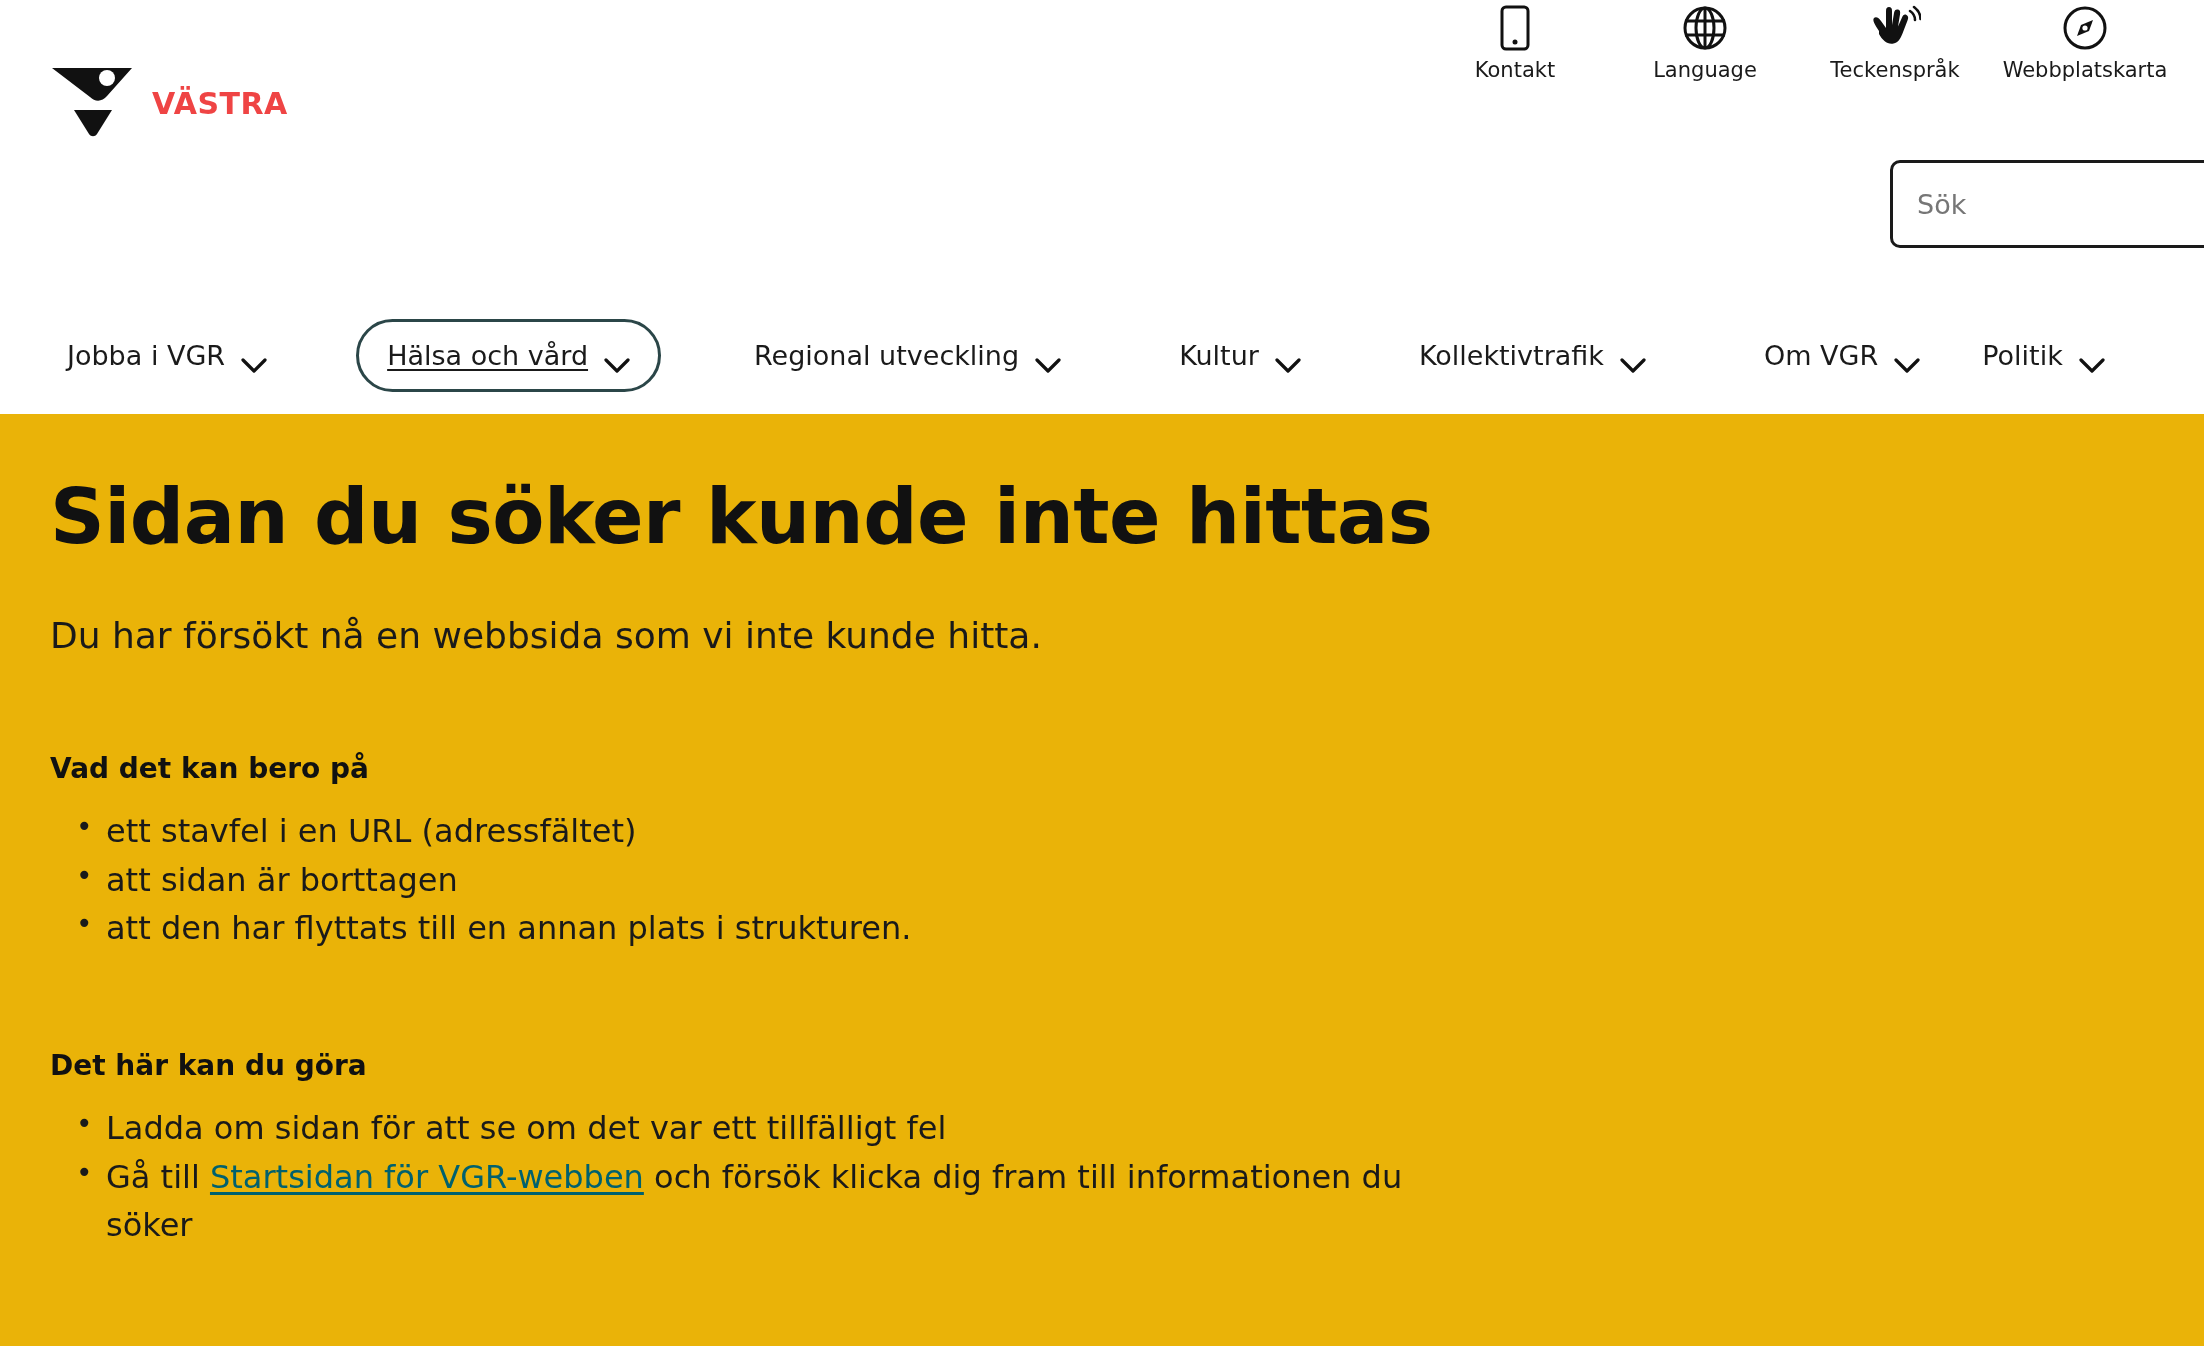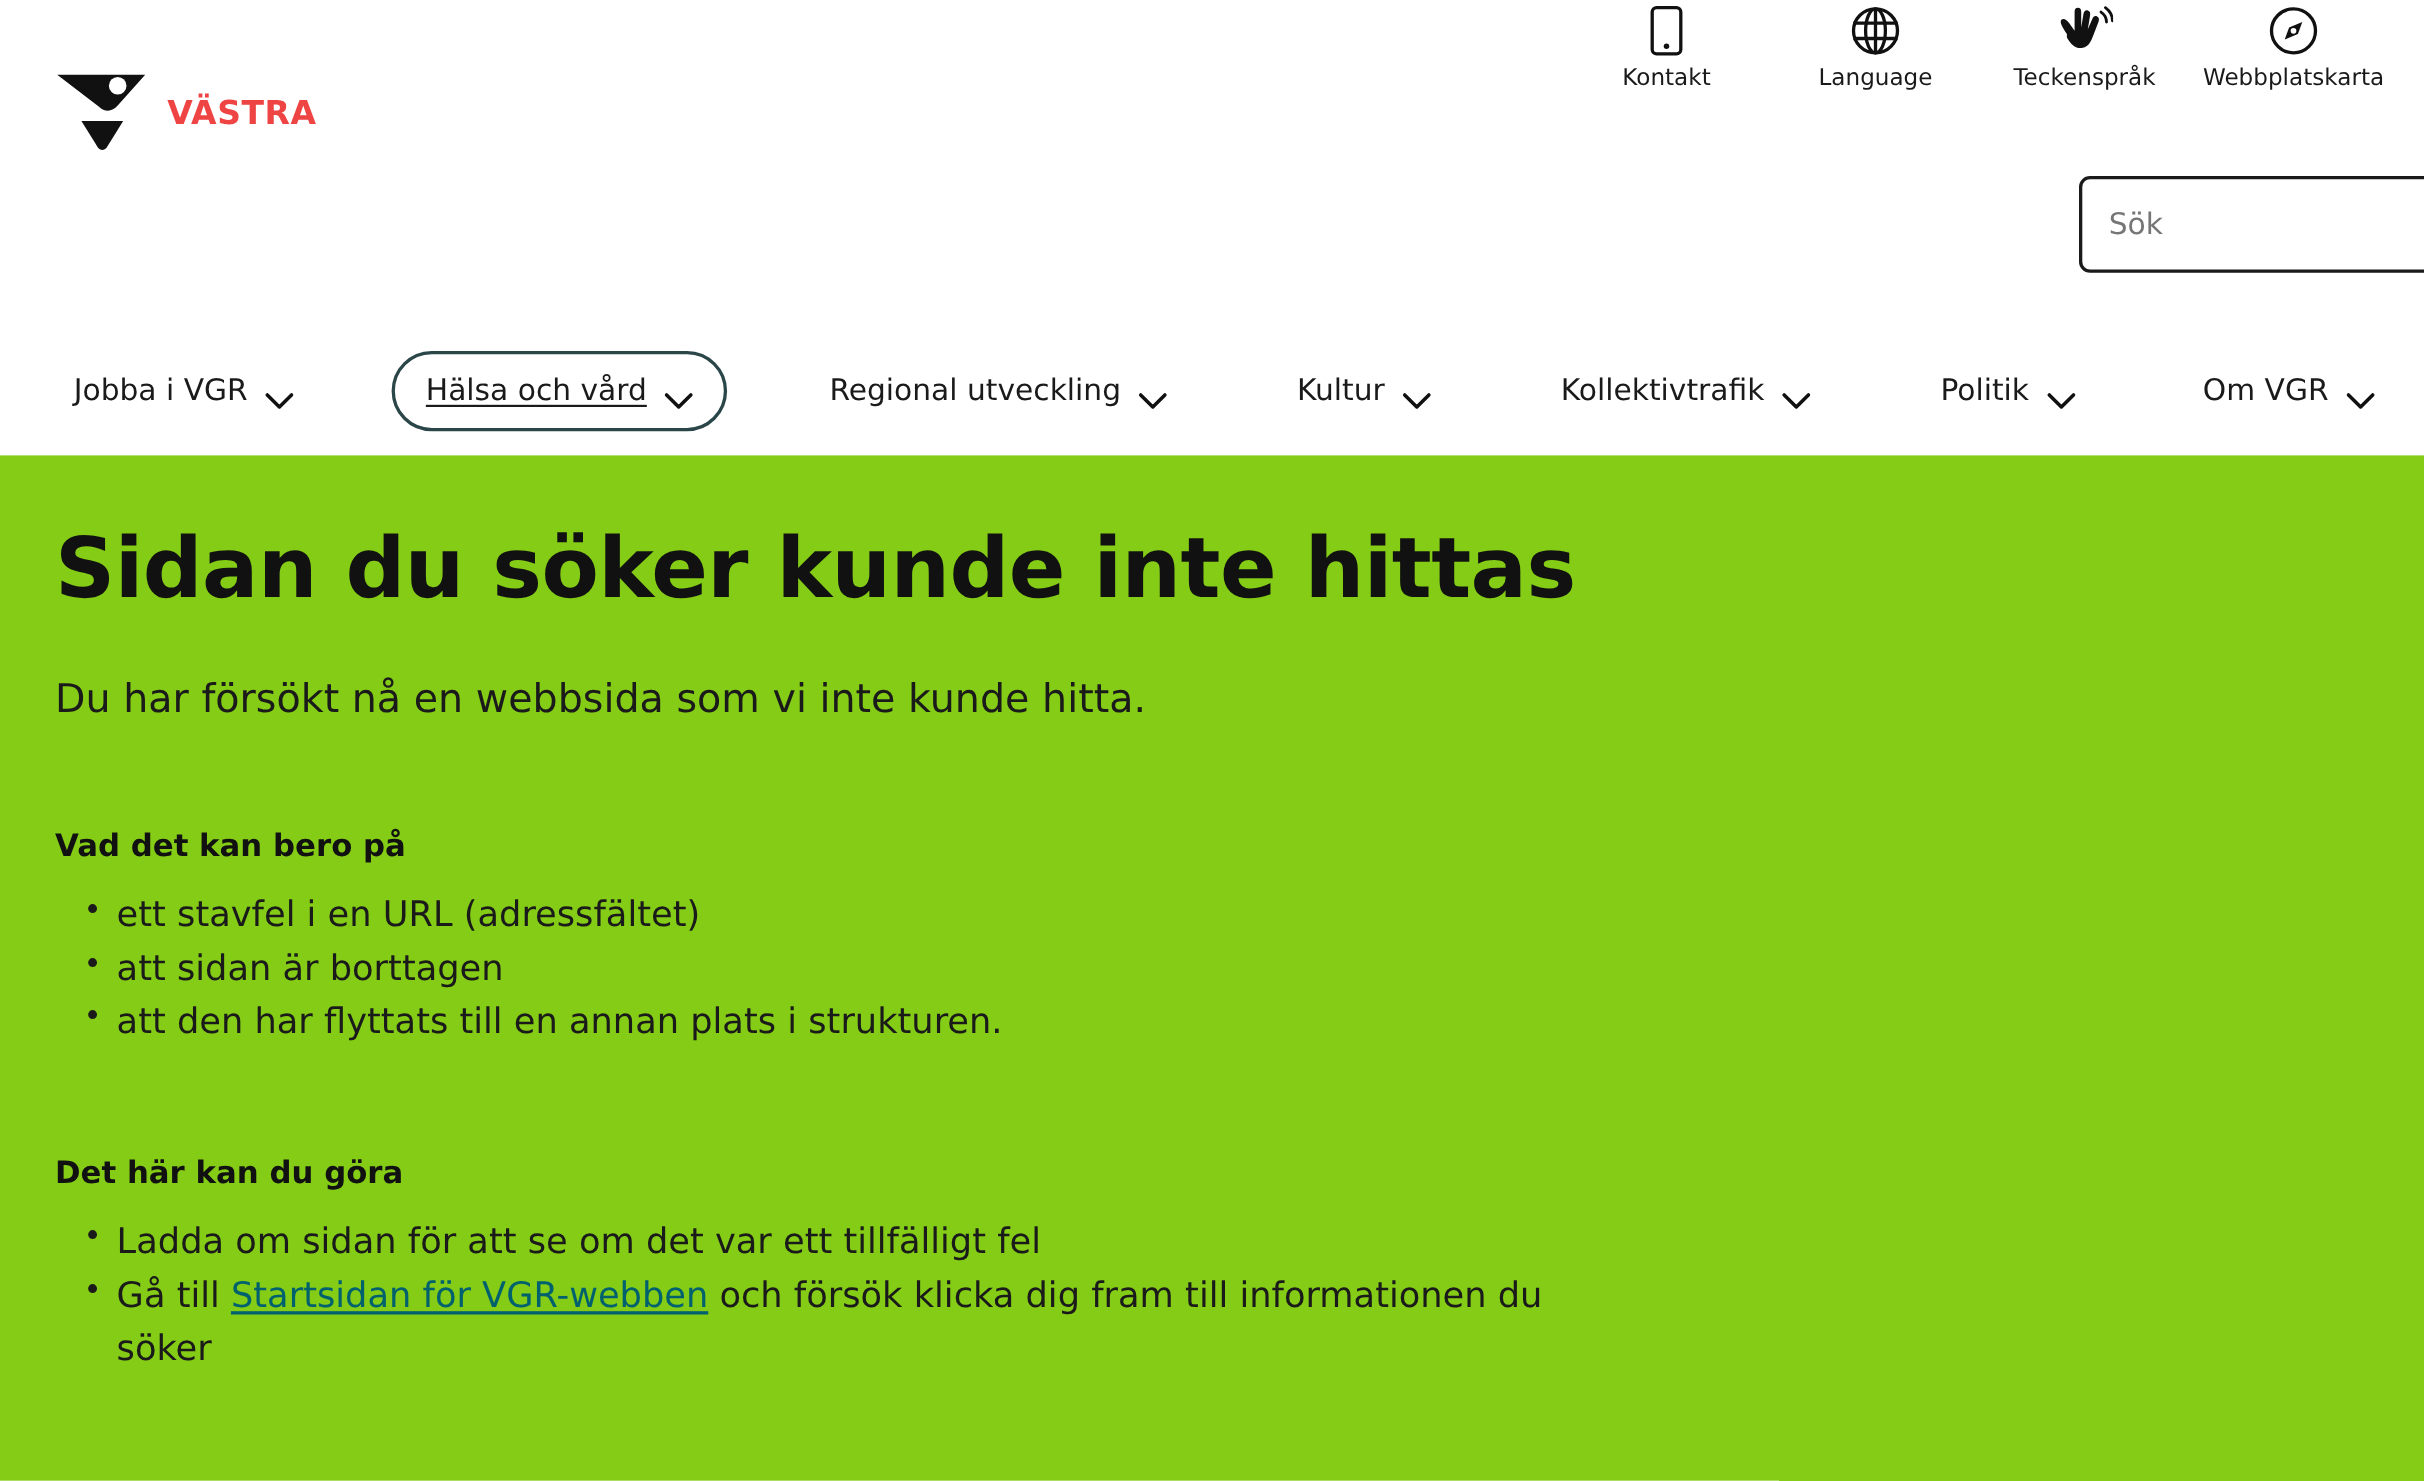--- a/index.html
+++ b/index.html
@@ -148,21 +148,21 @@
     flex: none;
   }
 
   
   .content {
     position: absolute;
     top: 414px;
     left: 0;
     right: 0;
     bottom: 0;
-    background: #84cc16;
+    background: #eab308;
     padding: 0 50px;
     box-sizing: border-box;
   }
   h1.page-title {
     font-size: 76px;
     font-weight: bold;
     margin: 58px 0 0 0;
     letter-spacing: -0.5px;
     color: #111111;
   }
@@ -315,31 +315,31 @@
 
   <div class="nav-item nav-gap-5">
     <span class="nav-label">Kollektivtrafik</span>
     <span class="chev">
       <svg width="26" height="15" viewBox="0 0 26 15" fill="none" xmlns="http://www.w3.org/2000/svg">
         <path d="M2 2l11 11L24 2" stroke="#111" stroke-width="3.2" stroke-linecap="round" stroke-linejoin="round"></path>
       </svg>
     </span>
   </div>
 
+  <div class="nav-item">
+    <span class="nav-label">Om VGR</span>
+    <span class="chev">
+      <svg width="26" height="15" viewBox="0 0 26 15" fill="none" xmlns="http://www.w3.org/2000/svg">
+        <path d="M2 2l11 11L24 2" stroke="#111" stroke-width="3.2" stroke-linecap="round" stroke-linejoin="round"></path>
+      </svg>
+    </span>
+  </div>
+
   <div class="nav-item nav-gap-6">
     <span class="nav-label">Politik</span>
-    <span class="chev">
-      <svg width="26" height="15" viewBox="0 0 26 15" fill="none" xmlns="http://www.w3.org/2000/svg">
-        <path d="M2 2l11 11L24 2" stroke="#111" stroke-width="3.2" stroke-linecap="round" stroke-linejoin="round"></path>
-      </svg>
-    </span>
-  </div>
-
-  <div class="nav-item">
-    <span class="nav-label">Om VGR</span>
     <span class="chev">
       <svg width="26" height="15" viewBox="0 0 26 15" fill="none" xmlns="http://www.w3.org/2000/svg">
         <path d="M2 2l11 11L24 2" stroke="#111" stroke-width="3.2" stroke-linecap="round" stroke-linejoin="round"></path>
       </svg>
     </span>
   </div>
 
 </nav>
 
 <main class="content">

